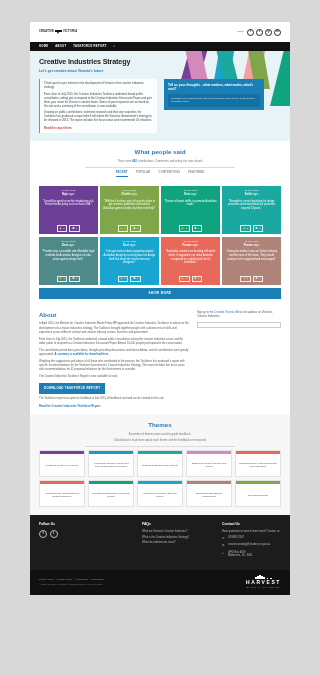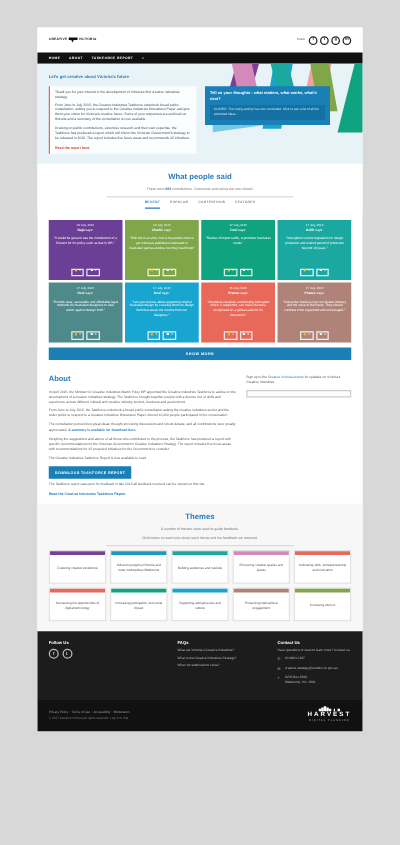--- a/index.html
+++ b/index.html
@@ -135,20 +135,21 @@
       <div class="hero-art">
         <i style="left:6px;top:0;width:18px;height:46px;background:#7b3f98;transform:skewX(-16deg);"></i>
         <i style="left:24px;top:0;width:16px;height:40px;background:#d489bb;transform:skewX(12deg);"></i>
         <i style="left:40px;top:0;width:15px;height:52px;background:#18a5cf;transform:skewX(-10deg);"></i>
         <i style="left:55px;top:0;width:14px;height:34px;background:#1aa8a0;transform:skewX(14deg);"></i>
         <i style="left:69px;top:0;width:16px;height:48px;background:#f2a0a0;transform:skewX(-12deg);"></i>
         <i style="left:85px;top:0;width:15px;height:38px;background:#7fa648;transform:skewX(10deg);"></i>
         <i style="left:100px;top:0;width:20px;height:55px;background:#10a37f;transform:skewX(-14deg);"></i>
         <i style="left:0;top:36px;width:40px;height:16px;background:#18a5cf;transform:skewY(-8deg);opacity:.55;"></i>
       </div>
+      <div class="h1">Creative Industries Strategy</div>
       <div class="h2">Let's get creative about Victoria's future</div>
       <div class="hero-row">
         <div class="hero-left">
           <p>Thank you for your interest in the development of Victoria's first creative industries strategy.</p>
           <p>From June to July 2015, the Creative Industries Taskforce undertook broad public consultation, asking you to respond to the Creative Industries Discussion Paper and give them your vision for Victoria's creative future. Some of your responses are archived on this site and a summary of the consultation is now available.</p>
           <p>Drawing on public contributions, extensive research and their own expertise, the Taskforce has produced a report which will inform the Victorian Government's strategy to be released in 2016. The report includes five focus areas and recommends 42 initiatives.</p>
           <a class="rd">Read the report here.</a>
         </div>
         <div class="hero-cta">
           <h4>Tell us your thoughts - what matters, what works, what's next?</h4>

